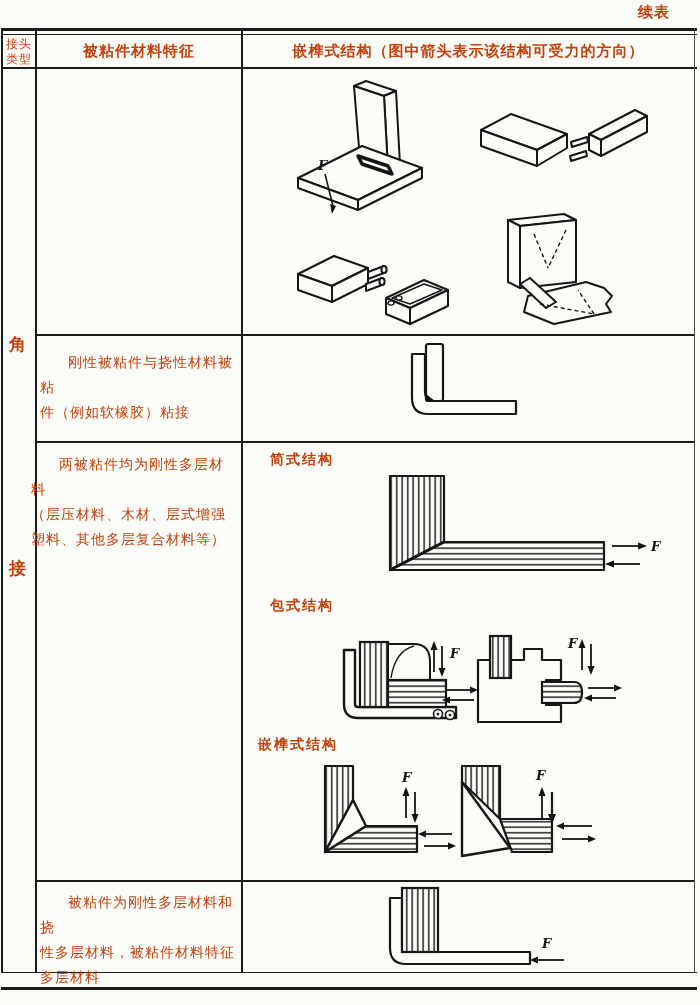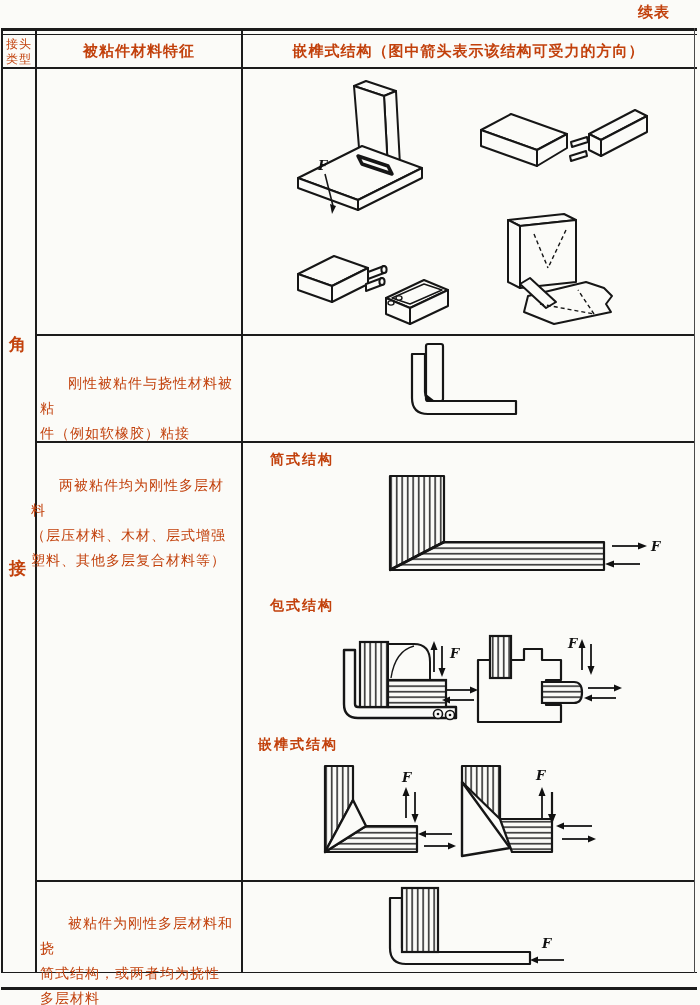--- a/index.html
+++ b/index.html
@@ -1,21 +1,21 @@
 <!DOCTYPE html>
 <html><head>
 <meta charset="utf-8">
 <style>
   html,body{margin:0;padding:0;background:#e9e9e9;}
   #page{position:relative;width:700px;height:1005px;background:#fbfbf8;overflow:hidden;
         font-family:"Liberation Sans",sans-serif;color:#c2410c;}
   .rule{position:absolute;background:#1b1b1b;}
   .txt{position:absolute;}
   .cjk{font-weight:400;letter-spacing:1px;}
-  .cell{font-size:14px;line-height:25px;margin-top:21px;}
+  .cell{font-size:14px;line-height:25px;}
   .cell .fl{text-indent:2em;}
   .sublabel{font-size:14px;font-weight:700;letter-spacing:2px;}
   .hdr{font-weight:700;text-align:center;}
   svg{position:absolute;overflow:visible;}
   svg text{font-family:"DejaVu Serif",serif;font-style:italic;font-weight:bold;font-size:13px;fill:#111;}
 </style>
 </head>
 <body>
 
 <div id="page">
@@ -51,21 +51,21 @@
   </div>
 
   <div class="txt cjk cell" style="left:31px;top:452px;width:198px;">
     <div class="fl">两被粘件均为刚性多层材料</div>
     <div>（层压材料、木材、层式增强</div>
     <div>塑料、其他多层复合材料等）</div>
   </div>
 
   <div class="txt cjk cell" style="left:40px;top:890px;width:198px;">
     <div class="fl">被粘件为刚性多层材料和挠</div>
-    <div>简式结构，或两者均为挠性</div>
+    <div>性多层材料，被粘件材料特征</div>
     <div>多层材料</div>
   </div>
 
   <div class="txt cjk sublabel" style="left:270px;top:451px;">简式结构</div>
   <div class="txt cjk sublabel" style="left:270px;top:597px;">包式结构</div>
   <div class="txt cjk sublabel" style="left:258px;top:736px;">嵌榫式结构</div>
 
   <svg style="left:292px;top:78px;" width="140" height="155" viewBox="0 0 140 155">
     <g fill="#fbfbf8" stroke="#161616" stroke-width="2" stroke-linejoin="round">
       <polygon points="62,8 74,3 104,13 92,18"></polygon>

